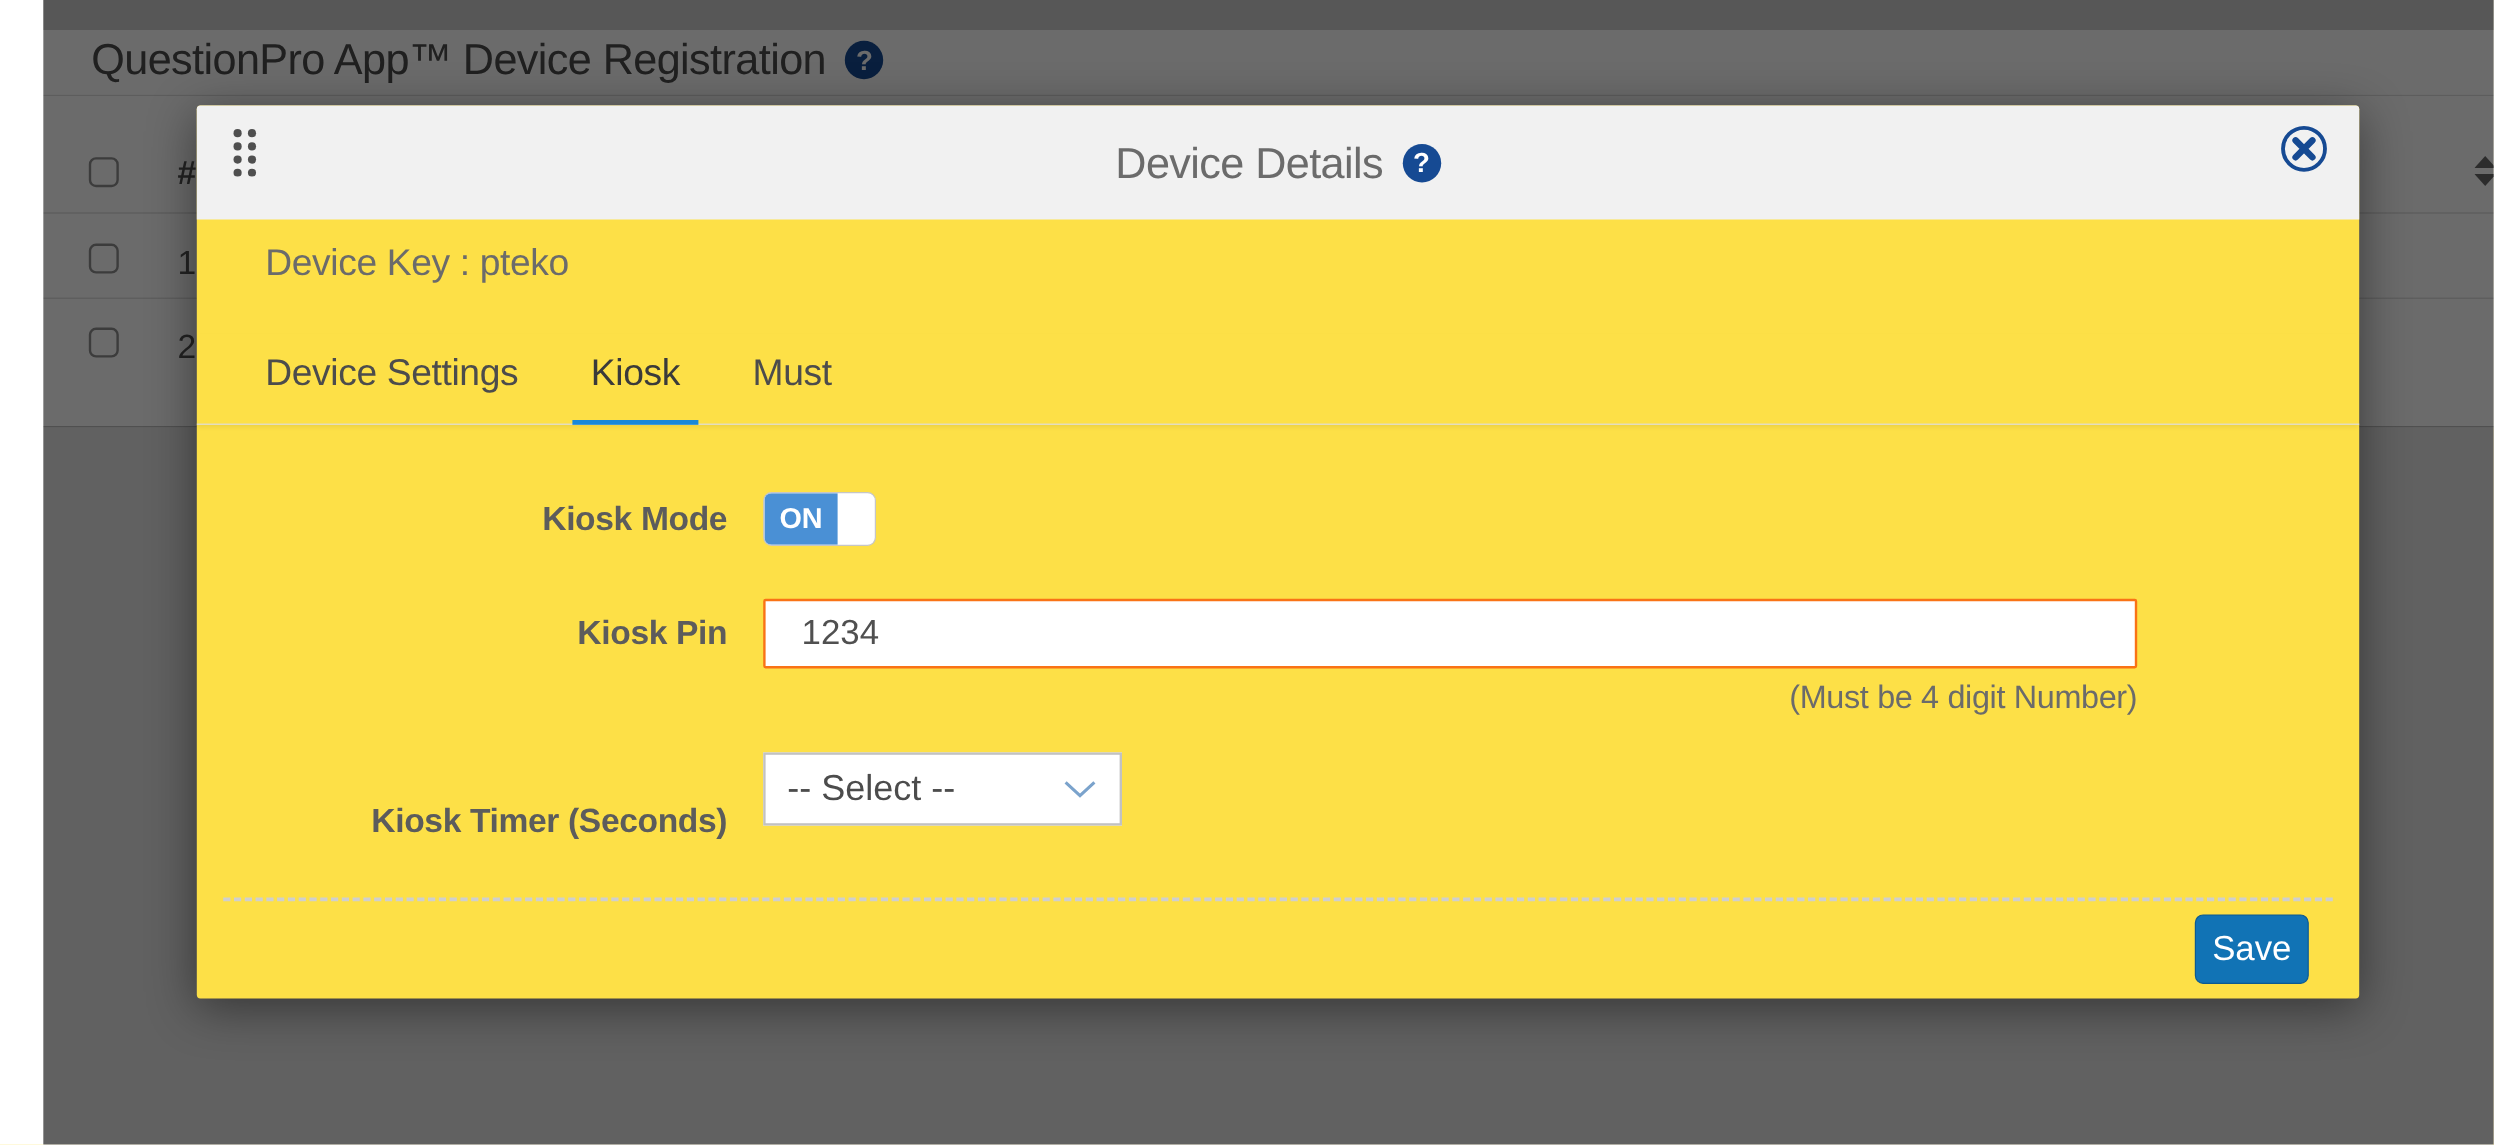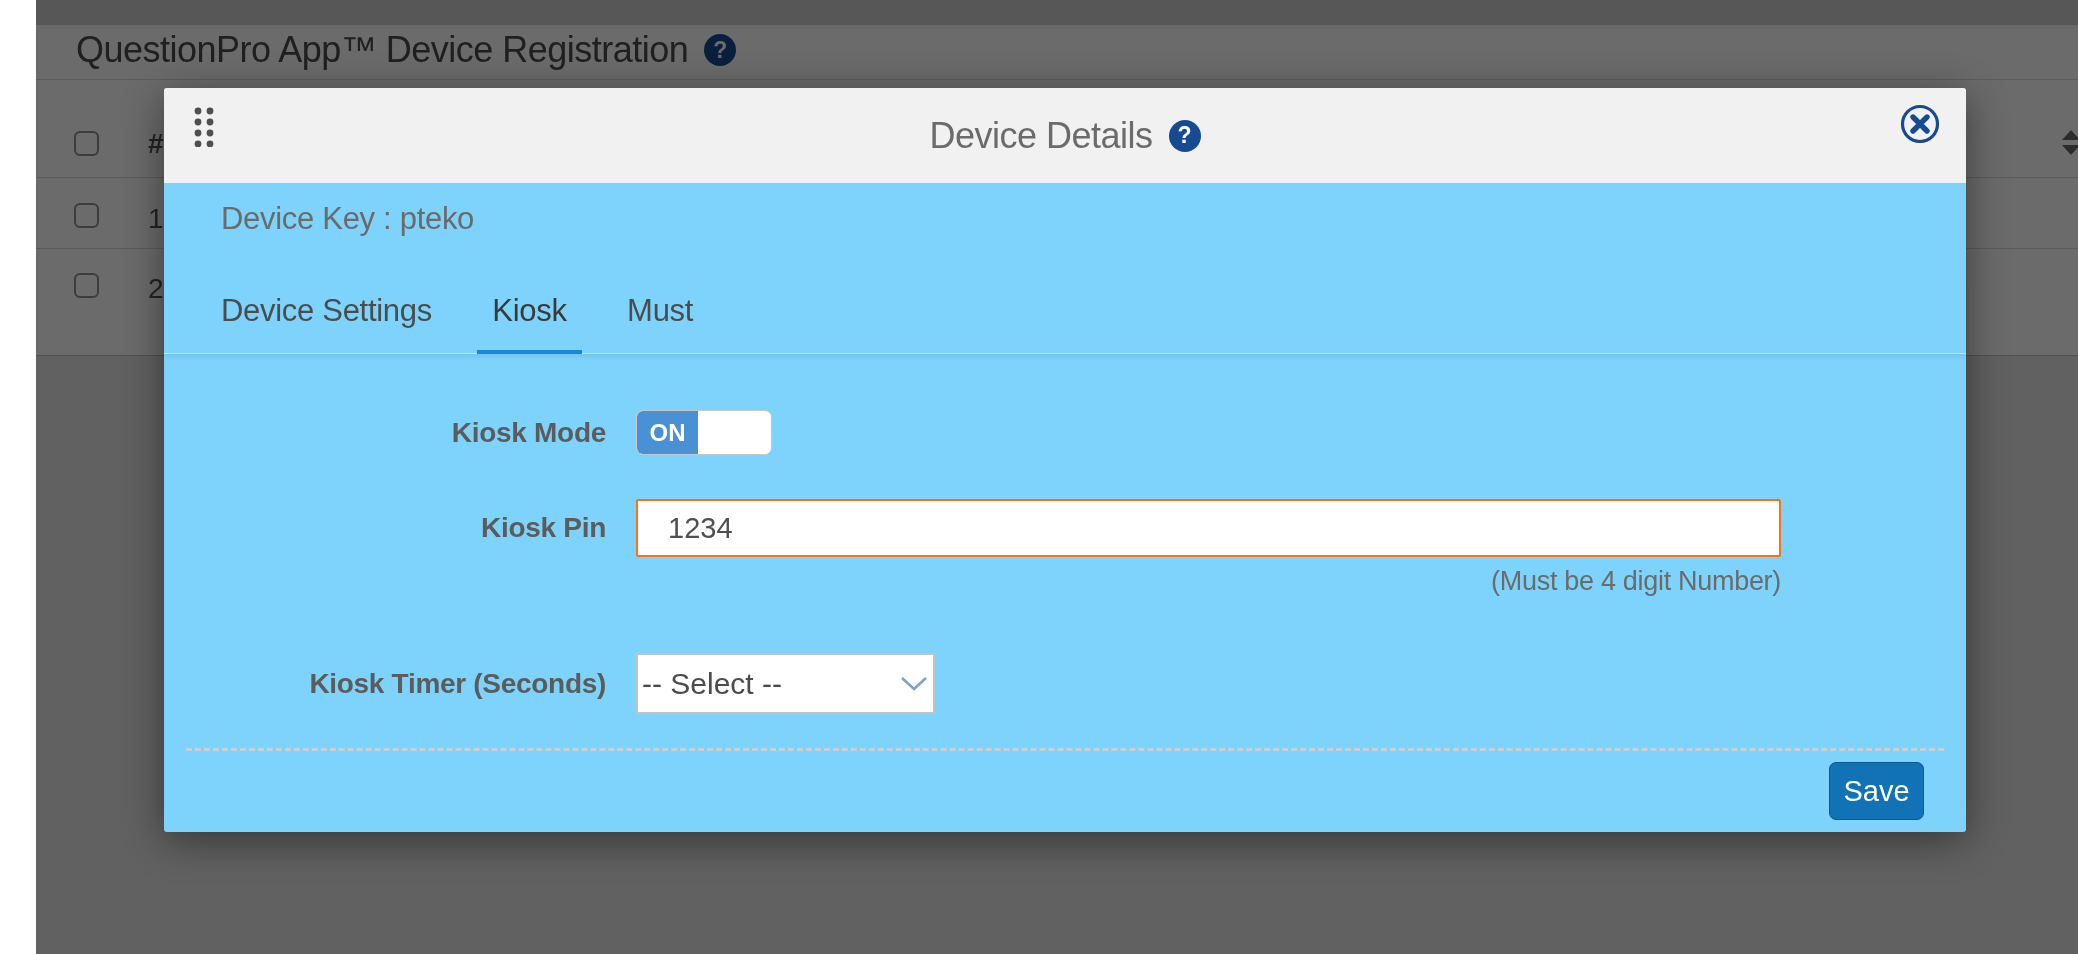--- a/index.html
+++ b/index.html
@@ -18,21 +18,21 @@
   .title-divider { position:absolute; left:0; top:54px; width:100%; height:0; border-top:1px solid #dedede; }
   .row-divider { position:absolute; left:0; width:100%; height:0; border-top:1px solid #d9d9d9; }
   .checkbox { position:absolute; left:38px; width:25px; height:25px; border:2px solid #8f8f8f; border-radius:6px; background:transparent; }
   .idx { position:absolute; left:112px; font-size:28px; color:#555; }
   .sort-icon { position:absolute; left:2026px; top:105px; width:18px; height:26px; }
 
   
   .overlay { position:absolute; inset:0; background:var(--overlay); z-index:5; }
 
   
-  .modal { position:absolute; left:128px; top:88px; width:1802px; height:744px; background:#7dd3fc;
+  .modal { position:absolute; left:128px; top:88px; width:1802px; height:744px; background:#fde047;
            border-radius:3px; box-shadow:0 8px 40px rgba(0,0,0,0.45); z-index:10; }
   .modal-header { position:absolute; left:0; top:0; width:100%; height:95px; background:var(--header-bg);
                   border-radius:3px 3px 0 0; }
   .drag-handle { position:absolute; left:29px; top:19px; width:22px; height:40px; cursor:move; }
   .modal-title-wrap { position:absolute; left:0; top:0; width:100%; height:95px;
                       display:flex; align-items:center; justify-content:center; gap:16px; }
   .modal-title { font-size:36px; color:var(--text-gray); letter-spacing:-0.5px; }
   .close-btn { position:absolute; right:25px; top:15px; width:42px; height:42px; cursor:pointer; }
 
   .device-row { position:absolute; left:57px; right:62px; top:113px; display:flex; justify-content:flex-start; }
@@ -43,33 +43,33 @@
   .tab { display:inline-block; height:76px; line-height:66px; padding:0 15px; margin-right:26px;
          font-size:31px; color:#4c4c4c; letter-spacing:-0.3px; cursor:pointer; border-bottom:4px solid transparent; }
   .tab.active { color:#3a3a3a; border-bottom:4px solid var(--tab-underline); }
 
   .form-label { position:absolute; left:0; width:442px; text-align:right; font-weight:bold;
                 color:var(--label-gray); font-size:28px; letter-spacing:-0.3px; }
   .lbl-mode  { top:322px; height:45px; line-height:45px; }
   .lbl-pin   { top:411px; height:58px; line-height:58px; }
   .lbl-timer { top:565px; height:61px; line-height:61px; }
 
-  .toggle { position:absolute; left:472px; top:322px; width:136px; height:45px; background:#fff;
+  .toggle { position:absolute; left:472px; top:322px; width:94px; height:45px; background:#fff;
             border:1px solid #c6c6c6; border-radius:7px; overflow:hidden; cursor:pointer; }
   .toggle-on { position:absolute; left:0; top:0; width:61px; height:100%; background:var(--toggle-on);
                color:#fff; font-weight:bold; font-size:24px; display:flex; align-items:center; justify-content:center; }
 
   .pin-input { position:absolute; left:472px; top:411px; width:1145px; height:58px;
                border:2px solid #f97316; border-radius:2px; padding:0 30px;
                font-family:"Liberation Sans", sans-serif; font-size:29px; color:#505050; outline:none; }
   .pin-hint { position:absolute; right:185px; top:478px; font-size:27px; color:var(--text-gray); letter-spacing:-0.3px; }
 
-  .select-box { position:absolute; left:472px; top:565px; width:299px; height:61px;
+  .select-box { position:absolute; left:472px; top:539px; width:299px; height:61px;
                 border:2px solid #c2c2c2; background:#fff; display:flex; align-items:center;
-                padding:0 4px; cursor:pointer; }
+                padding:0 18px; cursor:pointer; }
   .select-value { font-size:30px; color:#4c4c4c; flex:1; }
 
   .dashed-divider { position:absolute; left:22px; right:22px; top:660px; height:0; border-top:3px dashed #cfcfcf; }
 
   .save-btn { position:absolute; right:42px; top:674px; width:95px; height:58px;
               background:var(--save-bg); border:1px solid var(--save-border); border-radius:7px;
               color:#fff; font-weight:normal; font-size:29px; font-family:"Liberation Sans", sans-serif;
               cursor:pointer; display:flex; align-items:center; justify-content:center; }
 </style>
 </head>

